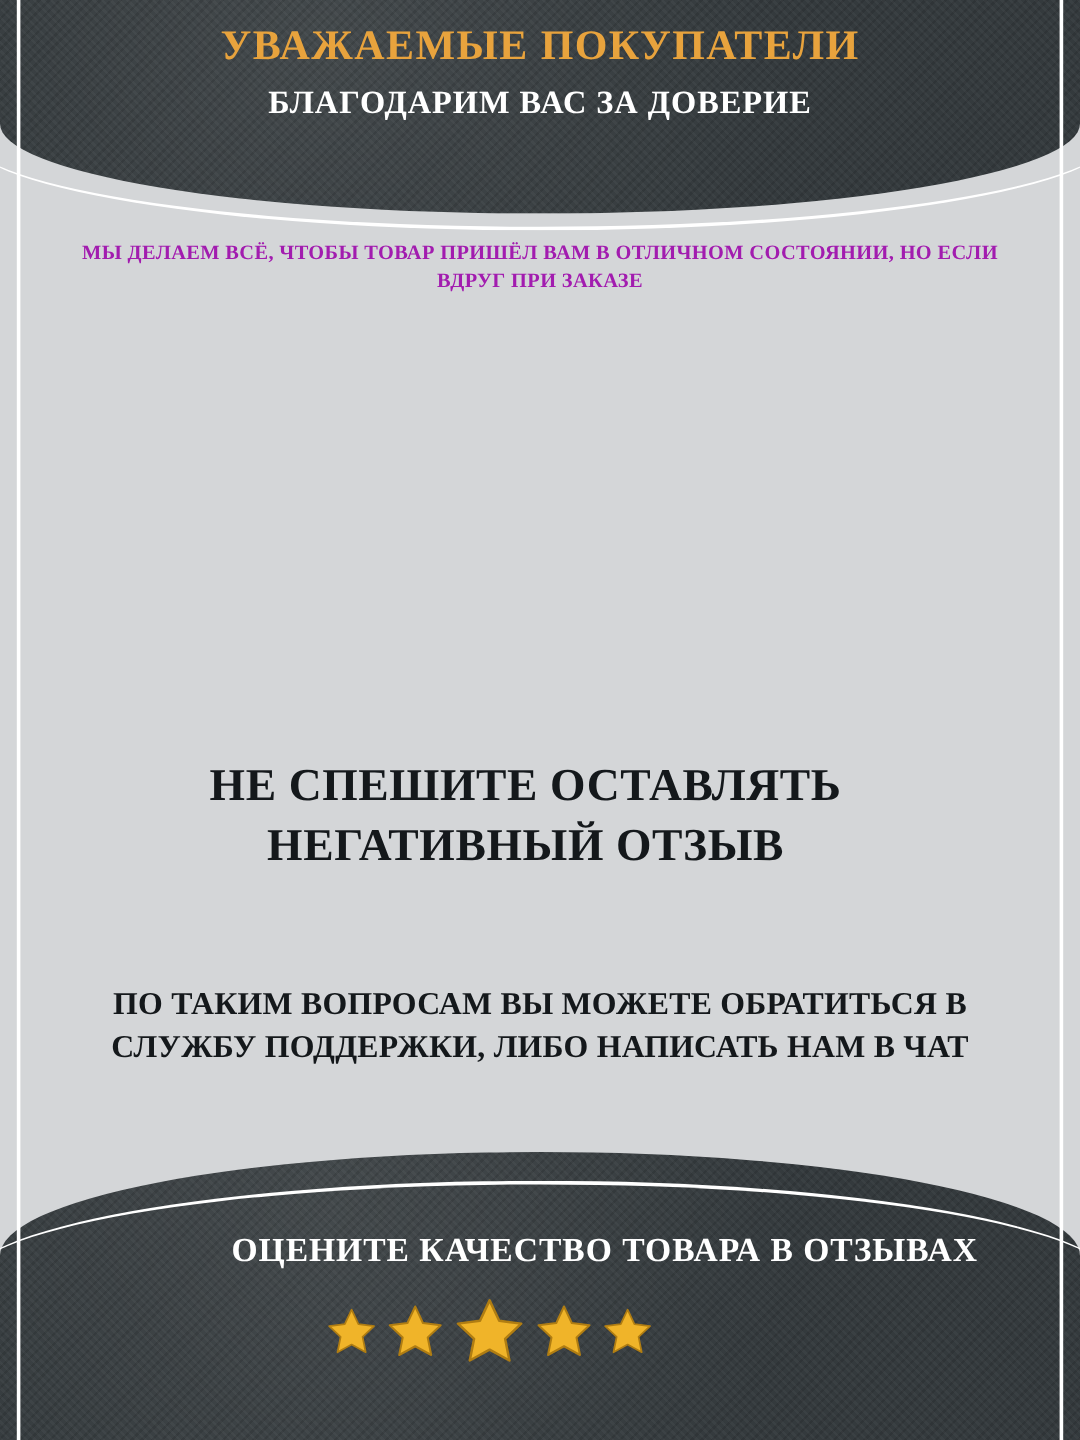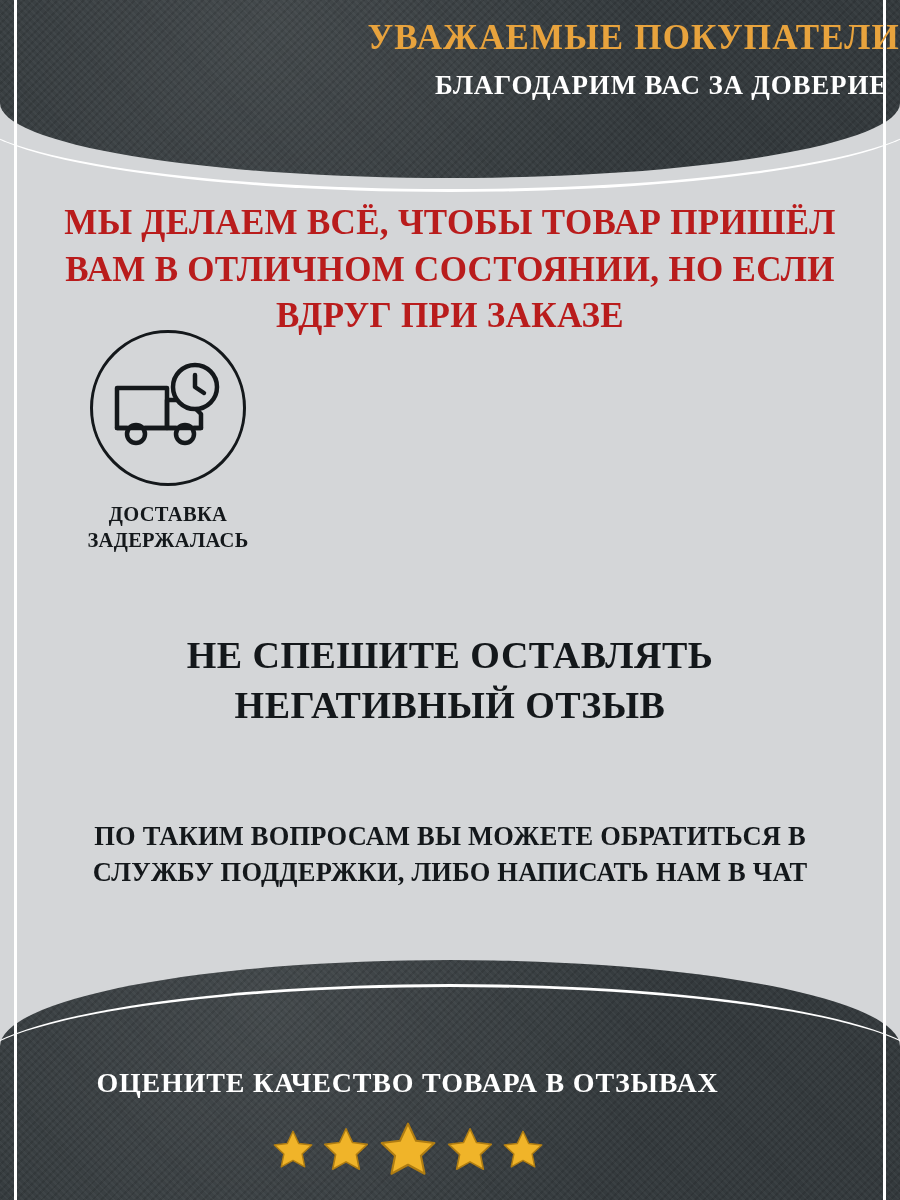--- a/index.html
+++ b/index.html
@@ -77,21 +77,21 @@
   }
   .rail-left { left: 14px; }
   .rail-right { right: 14px; }
 
   
   .header {
     position: absolute;
     top: 18px;
     left: 0;
     width: 900px;
-    text-align: right;
+    text-align: center;
     z-index: 5;
   }
   .header-title {
     font-size: 35px;
     font-weight: bold;
     letter-spacing: 1.2px;
     color: #e8a33d;
     text-transform: uppercase;
     line-height: 1.12;
     margin: 0 0 6px 0;
@@ -106,25 +106,25 @@
     margin: 12px;
   }
 
   
   .intro {
     position: absolute;
     top: 200px;
     left: 60px;
     width: 780px;
     text-align: center;
-    font-size: 35px;
+    font-size: 17px;
     font-weight: bold;
     line-height: 1.33;
     letter-spacing: 0.3px;
-    color: #b91c1c;
+    color: #a21caf;
     text-transform: uppercase;
   }
 
   
   .icons {
     position: absolute;
     top: 330px;
     left: 40px;
     width: 820px;
     display: flex;
@@ -156,21 +156,21 @@
     letter-spacing: 0.3px;
     color: #14181b;
     text-transform: uppercase;
     text-align: center;
   }
 
   
   .headline {
     position: absolute;
     top: 630px;
-    left: 60px;
+    left: 48px;
     width: 780px;
     text-align: center;
     font-size: 38px;
     font-weight: bold;
     line-height: 1.32;
     letter-spacing: 0.5px;
     color: #14181b;
     text-transform: uppercase;
   }
   .note {
@@ -184,24 +184,24 @@
     line-height: 1.34;
     letter-spacing: 0.2px;
     color: #14181b;
     text-transform: uppercase;
     margin-top: 41px;
   }
 
   
   .footer {
     position: absolute;
-    top: 1065px;
+    top: 1025px;
     left: 0;
     width: 815px;
-    text-align: center;
+    text-align: right;
     z-index: 5;
   }
   .footer-text {
     font-size: 28px;
     font-weight: bold;
     letter-spacing: 0.8px;
     color: #ffffff;
     text-transform: uppercase;
     line-height: 1.3;
     margin: 0;
@@ -230,38 +230,20 @@
 
   <div class="header">
     <h1 class="header-title">УВАЖАЕМЫЕ ПОКУПАТЕЛИ</h1>
     <p class="header-sub">БЛАГОДАРИМ ВАС ЗА ДОВЕРИЕ</p>
   </div>
 
   <div class="intro">МЫ ДЕЛАЕМ ВСЁ, ЧТОБЫ ТОВАР ПРИШЁЛ ВАМ В ОТЛИЧНОМ СОСТОЯНИИ, НО ЕСЛИ ВДРУГ ПРИ ЗАКАЗЕ</div>
 
   <div class="icons">
 
-    <div class="icon-col">
-      <div class="icon-circle">
-        <svg width="118" height="100" viewBox="0 0 118 100" fill="none" stroke="#14181b" stroke-width="4.5" stroke-linecap="round" stroke-linejoin="round">
-
-          <path d="M8 30 H58 V70 H8 Z"></path>
-          <path d="M58 42 H78 L92 56 V70 H58 Z"></path>
-
-          <circle cx="27" cy="76" r="9"></circle>
-          <circle cx="76" cy="76" r="9"></circle>
-
-          <path d="M8 70 H18 M36 70 H67 M85 70 H92"></path>
-
-          <circle cx="86" cy="29" r="22" fill="#d4d6d8"></circle>
-          <path d="M86 17 V29 L95 35"></path>
-        </svg>
-      </div>
-      <div class="icon-caption">ДОСТАВКА ЗАДЕРЖАЛАСЬ</div>
-    </div>
 
 
 
   </div>
 
   <div class="headline">НЕ СПЕШИТЕ ОСТАВЛЯТЬ НЕГАТИВНЫЙ ОТЗЫВ</div>
 
   <div class="note">ПО ТАКИМ ВОПРОСАМ ВЫ МОЖЕТЕ ОБРАТИТЬСЯ В СЛУЖБУ ПОДДЕРЖКИ, ЛИБО НАПИСАТЬ НАМ В ЧАТ</div>
 
   <div class="footer">

